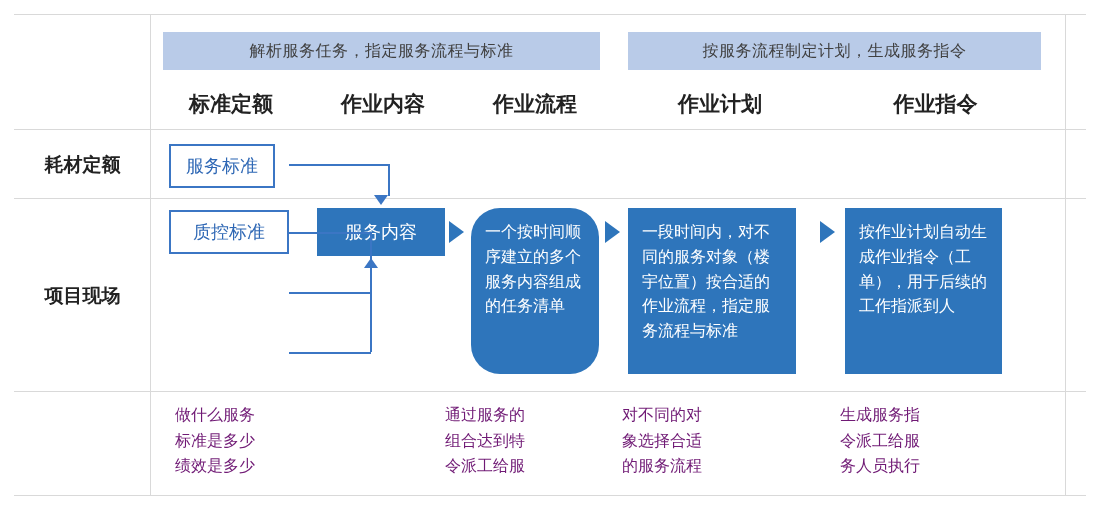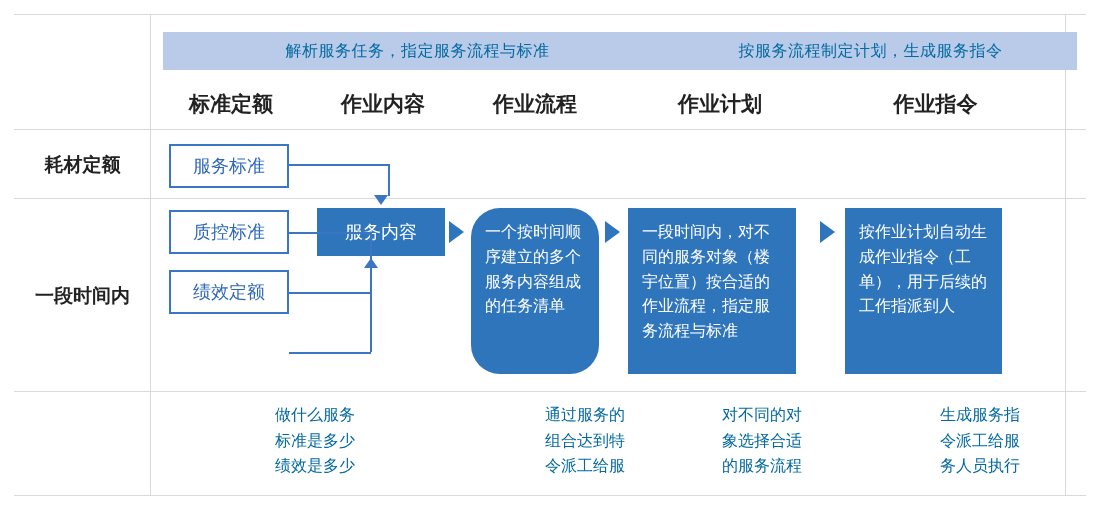--- a/index.html
+++ b/index.html
@@ -28,27 +28,26 @@
   .vline {
     position: absolute;
     width: 1px;
     background: #d9d9d9;
   }
 
   
   .banner {
     position: absolute;
     background: #b9cbe8;
-    color: #0369a1;
+    color: #404040;
     font-size: 16px;
     display: flex;
     align-items: center;
     justify-content: center;
     letter-spacing: 0.5px;
-    padding-left: 36px;
   }
 
   
   .colhead {
     position: absolute;
     font-size: 21px;
     font-weight: bold;
     color: #222;
     text-align: center;
     white-space: nowrap;
@@ -94,23 +93,23 @@
     padding: 12px 14px 10px 14px;
     font-size: 16px;
     line-height: 1.55;
     text-align: left;
   }
 
   
   .caption {
     position: absolute;
     font-size: 16px;
-    color: #0369a1;
+    color: #701a75;
     line-height: 1.6;
-    text-align: right;
+    text-align: left;
     white-space: pre-line;
   }
   .conn-line-h {
     position: absolute;
     height: 2px;
     background: #3b76c4;
   }
   .conn-line-v {
     position: absolute;
     width: 2px;
@@ -154,26 +153,25 @@
   <div class="banner" style="left:163px; top:32px; width:437px; height:38px;">解析服务任务，指定服务流程与标准</div>
   <div class="banner" style="left:628px; top:32px; width:413px; height:38px;">按服务流程制定计划，生成服务指令</div>
 
   <div class="colhead" style="left:155px; top:90px; width:152px;">标准定额</div>
   <div class="colhead" style="left:307px; top:90px; width:152px;">作业内容</div>
   <div class="colhead" style="left:459px; top:90px; width:152px;">作业流程</div>
   <div class="colhead" style="left:640px; top:90px; width:160px;">作业计划</div>
   <div class="colhead" style="left:853px; top:90px; width:165px;">作业指令</div>
 
   <div class="rowlabel" style="left:20px; top:152px; width:125px;">耗材定额</div>
-  <div class="rowlabel" style="left:20px; top:283px; width:125px;">一段时间内</div>
-
-  <div class="obox" style="left:169px; top:144px; width:120px; height:44px;">服务标准</div>
+  <div class="rowlabel" style="left:20px; top:283px; width:125px;">项目现场</div>
+
+  <div class="obox" style="left:169px; top:144px; width:106px; height:44px;">服务标准</div>
 
   <div class="obox" style="left:169px; top:210px; width:120px; height:44px;">质控标准</div>
-  <div class="obox" style="left:169px; top:270px; width:120px; height:44px;">绩效定额</div>
 
   <div class="fbox" style="left:317px; top:208px; width:128px; height:48px;">服务内容</div>
 
   <div class="fbox text" style="left:471px; top:208px; width:128px; height:166px;border-radius:29px;">一个按时间顺序建立的多个服务内容组成的任务清单</div>
   <div class="fbox text" style="left:628px; top:208px; width:168px; height:166px;">一段时间内，对不同的服务对象（楼宇位置）按合适的作业流程，指定服务流程与标准</div>
   <div class="fbox text" style="left:845px; top:208px; width:157px; height:166px;">按作业计划自动生成作业指令（工单），用于后续的工作指派到人</div>
 
   <div class="conn-line-h" style="left:289px; top:164px; width:100px;"></div>
   <div class="conn-line-v" style="left:388px; top:164px; height:32px;"></div>
   <div class="arrow-down" style="left:374px; top:195px;"></div>

